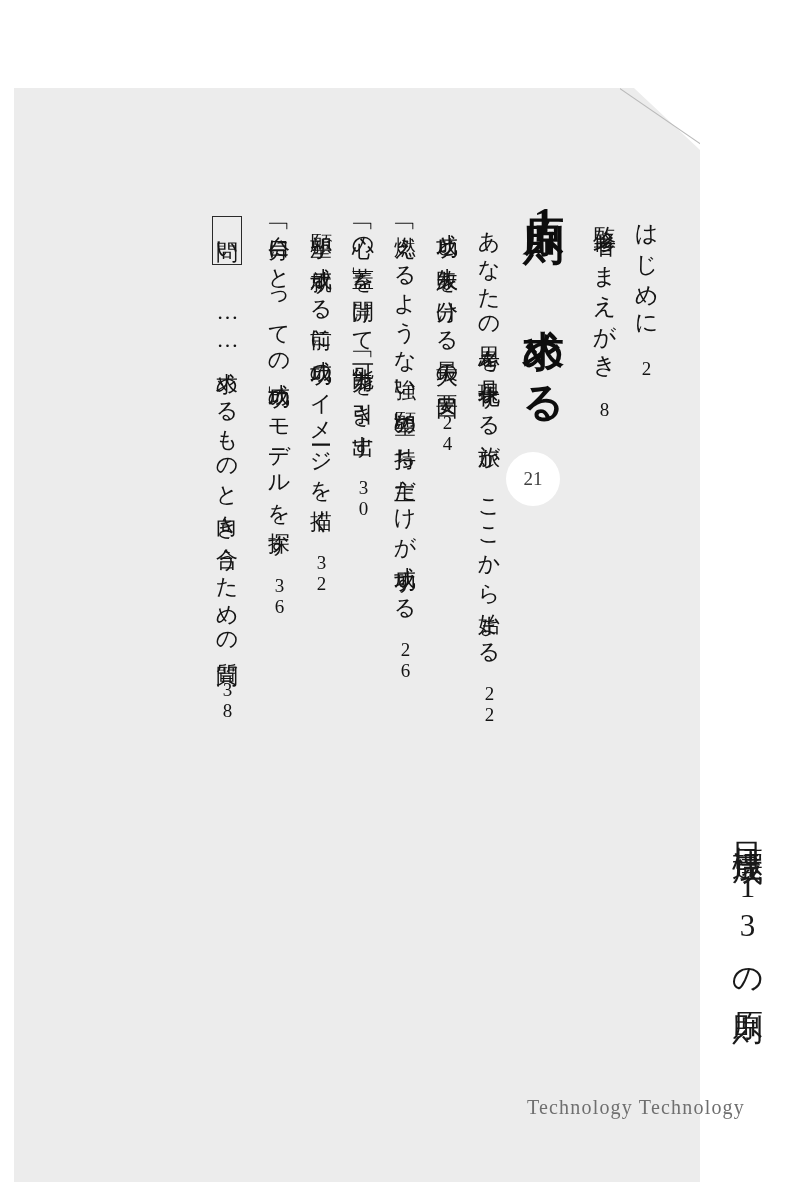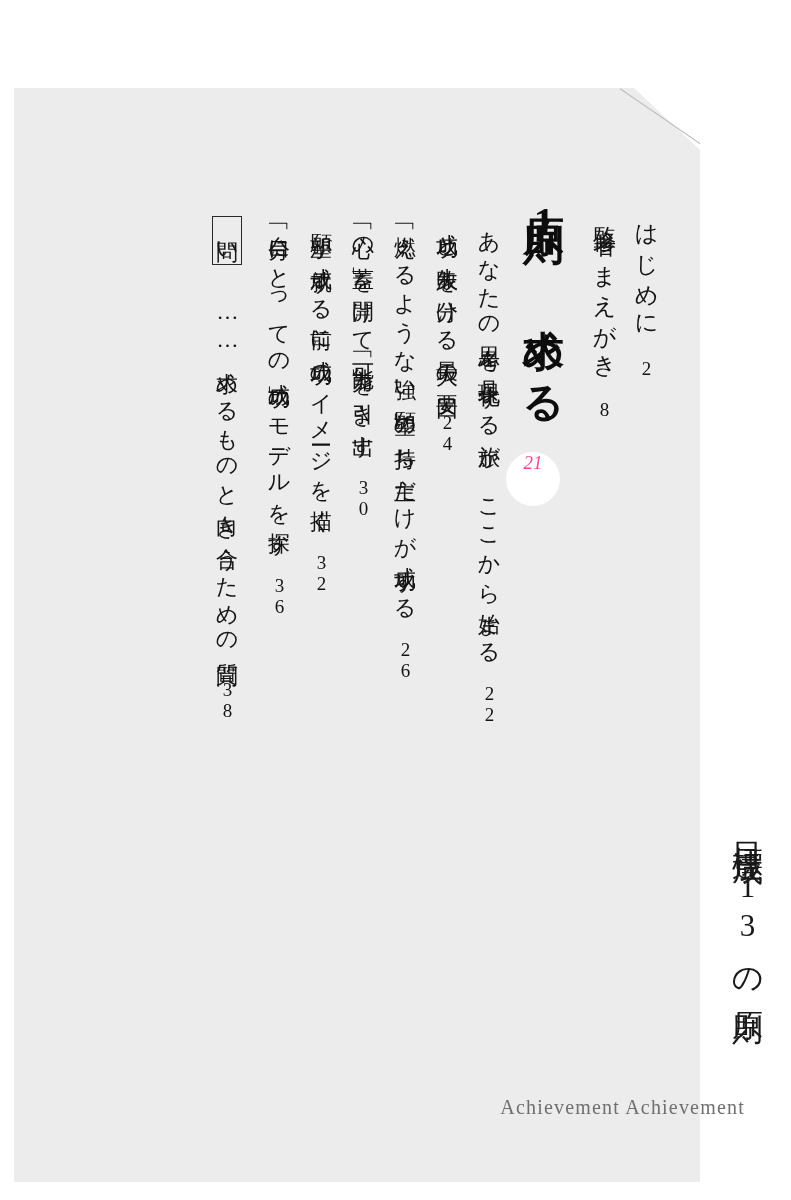--- a/index.html
+++ b/index.html
@@ -111,25 +111,25 @@
   }
   .chap-circle {
     position: absolute;
     right: 140px;
     top: 364px;
     width: 54px;
     height: 54px;
     border-radius: 50%;
     background: #ffffff;
     display: flex;
+    align-items: center;
     justify-content: center;
     font-family: "Liberation Serif", "DejaVu Serif", serif;
     font-size: 19px;
-    color: #ec4899;
-    font-style: italic;
+    color: #404040;
   }
 
   .c-i1 { right: 200px; top: 128px; font-size: 22px; letter-spacing: 3px; }
   .c-i2 { right: 242px; top: 128px; font-size: 22px; letter-spacing: 3px; }
   .c-i3 { right: 284px; top: 128px; font-size: 22px; letter-spacing: 3px; }
   .c-i4 { right: 326px; top: 128px; font-size: 22px; letter-spacing: 3px; }
   .c-i5 { right: 368px; top: 128px; font-size: 22px; letter-spacing: 3px; }
   .c-i6 { right: 410px; top: 128px; font-size: 22px; letter-spacing: 3px; }
 
   
@@ -213,13 +213,13 @@
       <span class="pg">38</span>
     </div>
 
   </div>
 </div>
 
 <div class="fold"></div>
 
 <div class="vtext spine">目標達成　13の原則</div>
 
-<div class="latin-footer">Achievement Achievement</div>
+<div class="latin-footer">Technology Technology</div>
 
 </body></html>

